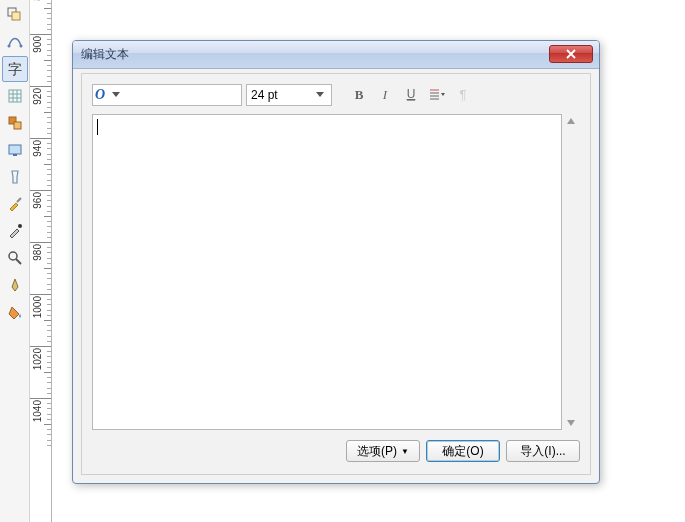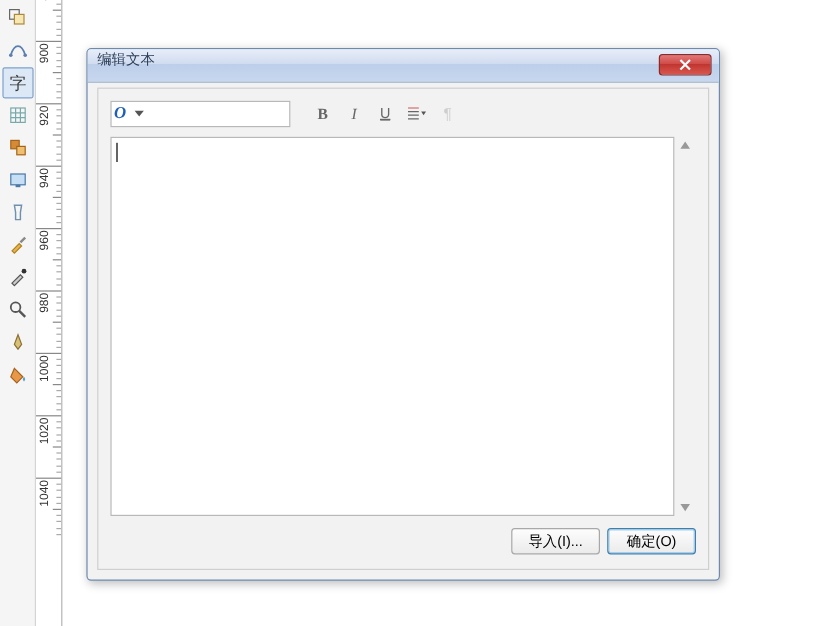--- a/index.html
+++ b/index.html
@@ -14,21 +14,21 @@
 
 .vruler { position: absolute; left: 30px; top: 0; width: 22px; height: 522px; background: #fff; border-right: 1px solid #b3b3b3; overflow: hidden; }
 .vruler-inner { position: relative; height: 100%; }
 .vtick { position: absolute; left: 0; width: 22px; border-top: 1px solid #888; }
 .vtick-s { position: absolute; right: 0; width: 4px; border-top: 1px solid #aaa; }
 .vtick-m { position: absolute; right: 0; width: 7px; border-top: 1px solid #888; }
 .vtick-label { position: absolute; font-size: 10px; color: #333; writing-mode: vertical-rl; transform: rotate(180deg); left: 2px; }
 
 
 .dialog { position: absolute; left: 72px; top: 40px; width: 528px; height: 444px; background: #f2f2f2; border: 1px solid #6b8ab0; border-radius: 4px; box-shadow: 2px 2px 8px rgba(0,0,0,0.25); overflow: hidden; }
-.titlebar { height: 28px; background: linear-gradient(to bottom, #e8eef9 0%, #d0dcf0 45%, #bcceea 46%, #c8d7ee 100%); display: flex; padding-left: 8px; border-bottom: 1px solid #9db3ce; position: relative; }
+.titlebar { height: 28px; background: linear-gradient(to bottom, #e8eef9 0%, #d0dcf0 45%, #bcceea 46%, #c8d7ee 100%); display: flex; align-items: center; padding-left: 8px; border-bottom: 1px solid #9db3ce; position: relative; }
 .titlebar-text { color: #2b3d57; font-size: 12px; }
 .close-btn { position: absolute; right: 6px; top: 4px; width: 44px; height: 18px; background: linear-gradient(to bottom, #e27878 0%, #cf4b47 45%, #c0342f 46%, #d8574f 100%); border: 1px solid #8a2b28; border-radius: 3px; display: flex; align-items: center; justify-content: center; cursor: pointer; }
 .close-btn svg { width: 12px; height: 10px; }
 
 .dialog-body { position: absolute; left: 8px; right: 8px; top: 32px; bottom: 8px; background: #f2f2f2; border: 1px solid #cfcfcf; padding: 10px; }
 
 .toolbar-row { display: flex; align-items: center; gap: 4px; margin-bottom: 8px; }
 .font-combo { display: flex; align-items: center; width: 150px; height: 22px; background: #fff; border: 1px solid #b8b8b8; padding: 0 2px; position: relative; }
 .font-combo .logo { font-style: italic; font-weight: bold; color: #1f5fb5; font-size: 14px; margin-right: 4px; font-family: 'Times New Roman', serif; }
 .font-combo .name { flex: 1; font-size: 12px; }
@@ -241,20 +241,28 @@
   <div class="dialog-body">
     <div class="toolbar-row">
       <div class="font-combo">
         <span class="logo">O</span>
         <div class="combo-arrow">
             <svg width="8" height="6" viewBox="0 0 8 6">
               <path d="M0 0 L8 0 L4 5 Z" fill="#555"></path>
             </svg>
           </div>
       </div>
+      <div class="size-combo">
+        <span class="val">24 pt</span>
+        <div class="combo-arrow">
+            <svg width="8" height="6" viewBox="0 0 8 6">
+              <path d="M0 0 L8 0 L4 5 Z" fill="#555"></path>
+            </svg>
+          </div>
+      </div>
       <div style="width:8px"></div>
       <div class="fmt-btn">
           <svg width="14" height="14" viewBox="0 0 14 14">
             <text x="7" y="11" text-anchor="middle" font-weight="bold" font-size="13" font-family="Times" fill="#666">B</text>
           </svg>
         </div>
       <div class="fmt-btn">
           <svg width="14" height="14" viewBox="0 0 14 14">
             <text x="7" y="11" text-anchor="middle" font-style="italic" font-size="13" font-family="Times" fill="#666">I</text>
           </svg>
@@ -291,17 +299,21 @@
           </div>
         <div class="scroll-arrow">
             <svg width="10" height="8" viewBox="0 0 10 8">
               <path d="M1 1 L9 1 L5 7 Z" fill="#999"></path>
             </svg>
           </div>
       </div>
     </div>
 
     <div class="button-row">
+      <button class="dlg-btn">
+          <span>选项(P)</span>
+          <span class="drop">▼</span>
+        </button>
+      <button class="dlg-btn default">确定(O)</button>
       <button class="dlg-btn">导入(I)...</button>
-      <button class="dlg-btn default">确定(O)</button>
     </div>
   </div>
 </div>
 
 </body></html>

